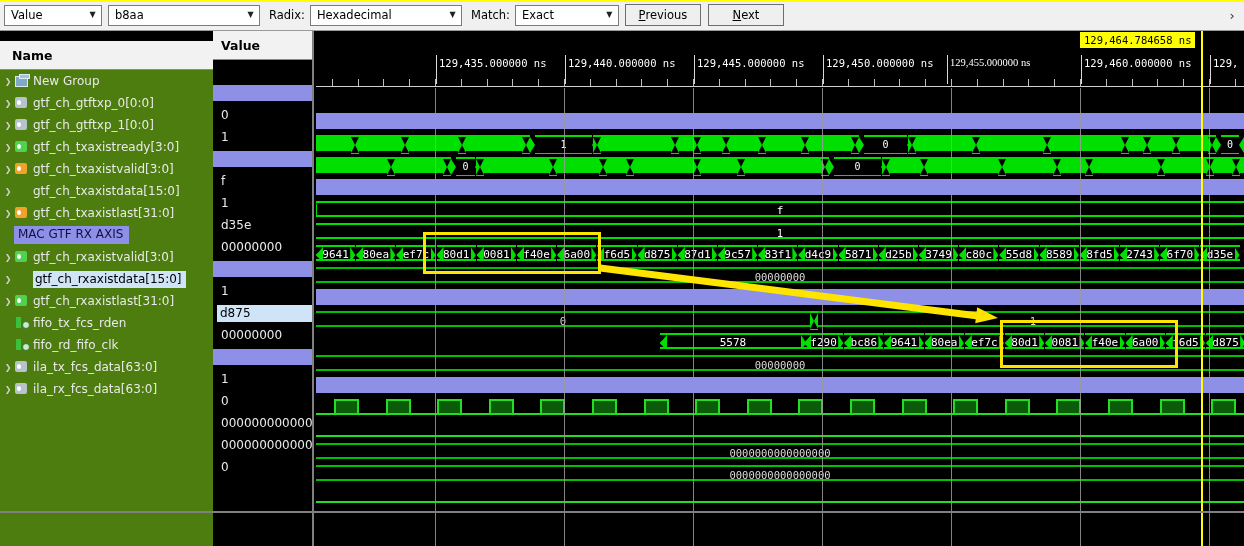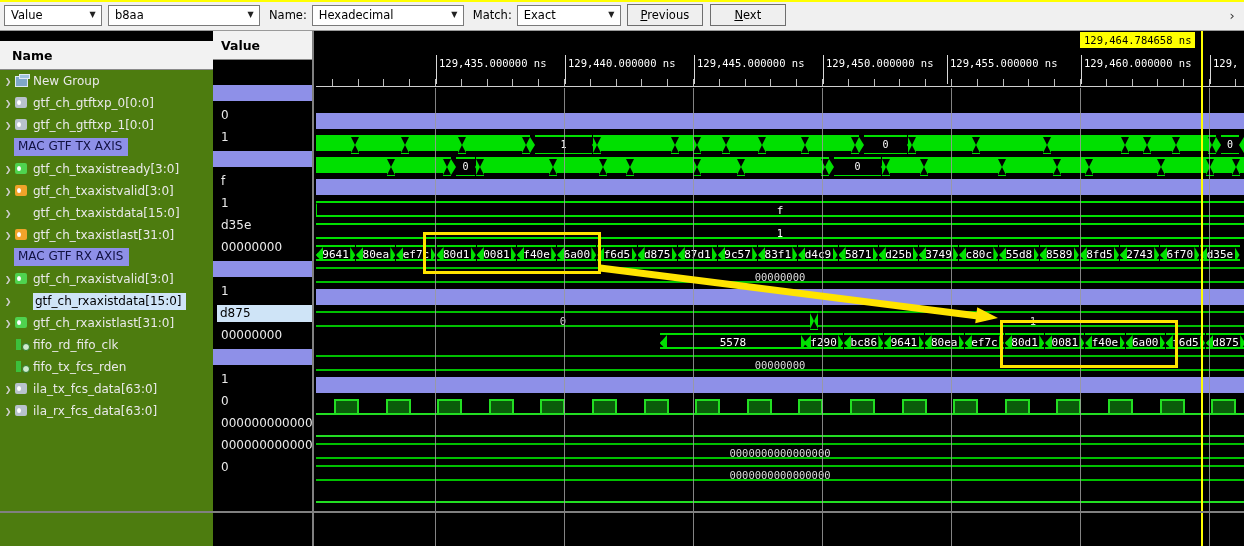--- a/index.html
+++ b/index.html
@@ -152,21 +152,21 @@
     <div class="tb-combo cv">
       <span class="txt">Value</span>
       <span class="caret">▼</span>
     </div>
 
     <div class="tb-combo bv">
       <span class="txt">b8aa</span>
       <span class="caret">▼</span>
     </div>
 
-    <span class="tb-label">Name:</span>
+    <span class="tb-label">Radix:</span>
     <div class="tb-combo rx">
       <span class="txt">Hexadecimal</span>
       <span class="caret">▼</span>
     </div>
 
     <span class="tb-label">Match:</span>
     <div class="tb-combo mt">
       <span class="txt">Exact</span>
       <span class="caret">▼</span>
     </div>
@@ -202,23 +202,20 @@
           </div>
           <span class="lbl">gtf_ch_gtftxp_0[0:0]</span>
         </div>
         <div class="row">
           <div class="arrowtog">❯</div>
           <div class="ico">
             <i class="ic-bus"></i>
           </div>
           <span class="lbl">gtf_ch_gtftxp_1[0:0]</span>
         </div>
-        <div class="row group-hdr">
-          <span class="gl">MAC GTF TX AXIS</span>
-        </div>
         <div class="row">
           <div class="arrowtog">❯</div>
           <div class="ico">
             <i class="ic-busg"></i>
           </div>
           <span class="lbl">gtf_ch_txaxistready[3:0]</span>
         </div>
         <div class="row">
           <div class="arrowtog">❯</div>
           <div class="ico">
@@ -258,28 +255,28 @@
           <div class="ico">
             <i class="ic-busg"></i>
           </div>
           <span class="lbl">gtf_ch_rxaxistlast[31:0]</span>
         </div>
         <div class="row">
           <div class="noarrow"></div>
           <div class="ico">
             <i class="ic-wir"></i>
           </div>
+          <span class="lbl">fifo_tx_fcs_rden</span>
+        </div>
+        <div class="row">
+          <div class="noarrow"></div>
+          <div class="ico">
+            <i class="ic-wir"></i>
+          </div>
           <span class="lbl">fifo_rd_fifo_clk</span>
-        </div>
-        <div class="row">
-          <div class="noarrow"></div>
-          <div class="ico">
-            <i class="ic-wir"></i>
-          </div>
-          <span class="lbl">fifo_tx_fcs_rden</span>
         </div>
         <div class="row">
           <div class="arrowtog">❯</div>
           <div class="ico">
             <i class="ic-bus"></i>
           </div>
           <span class="lbl">ila_tx_fcs_data[63:0]</span>
         </div>
         <div class="row">
           <div class="arrowtog">❯</div>
@@ -355,21 +352,21 @@
         </div>
       </div>
   </div>
 
   <div class="wave">
     <div class="ruler" id="ruler">
         <div class="rtick" style="left: 123px;">129,435.000000 ns</div>
         <div class="rtick" style="left: 252px;">129,440.000000 ns</div>
         <div class="rtick" style="left: 381px;">129,445.000000 ns</div>
         <div class="rtick" style="left: 510px;">129,450.000000 ns</div>
-        <div class="rtick" style="left: 634px;">129,455.000000 ns</div>
+        <div class="rtick" style="left: 634px; font-family: Liberation Serif, serif;">129,455.000000 ns</div>
         <div class="rtick" style="left: 768px;">129,460.000000 ns</div>
         <div class="rtick" style="left: 897px;">129,</div>
         <div class="rminor" style="left: 15.8px;"></div>
         <div class="rminor" style="left: 41.6px;"></div>
         <div class="rminor" style="left: 67.4px;"></div>
         <div class="rminor" style="left: 93.2px;"></div>
         <div class="rminor" style="left: 119px;"></div>
         <div class="rminor" style="left: 144.8px;"></div>
         <div class="rminor" style="left: 170.6px;"></div>
         <div class="rminor" style="left: 196.4px;"></div>

